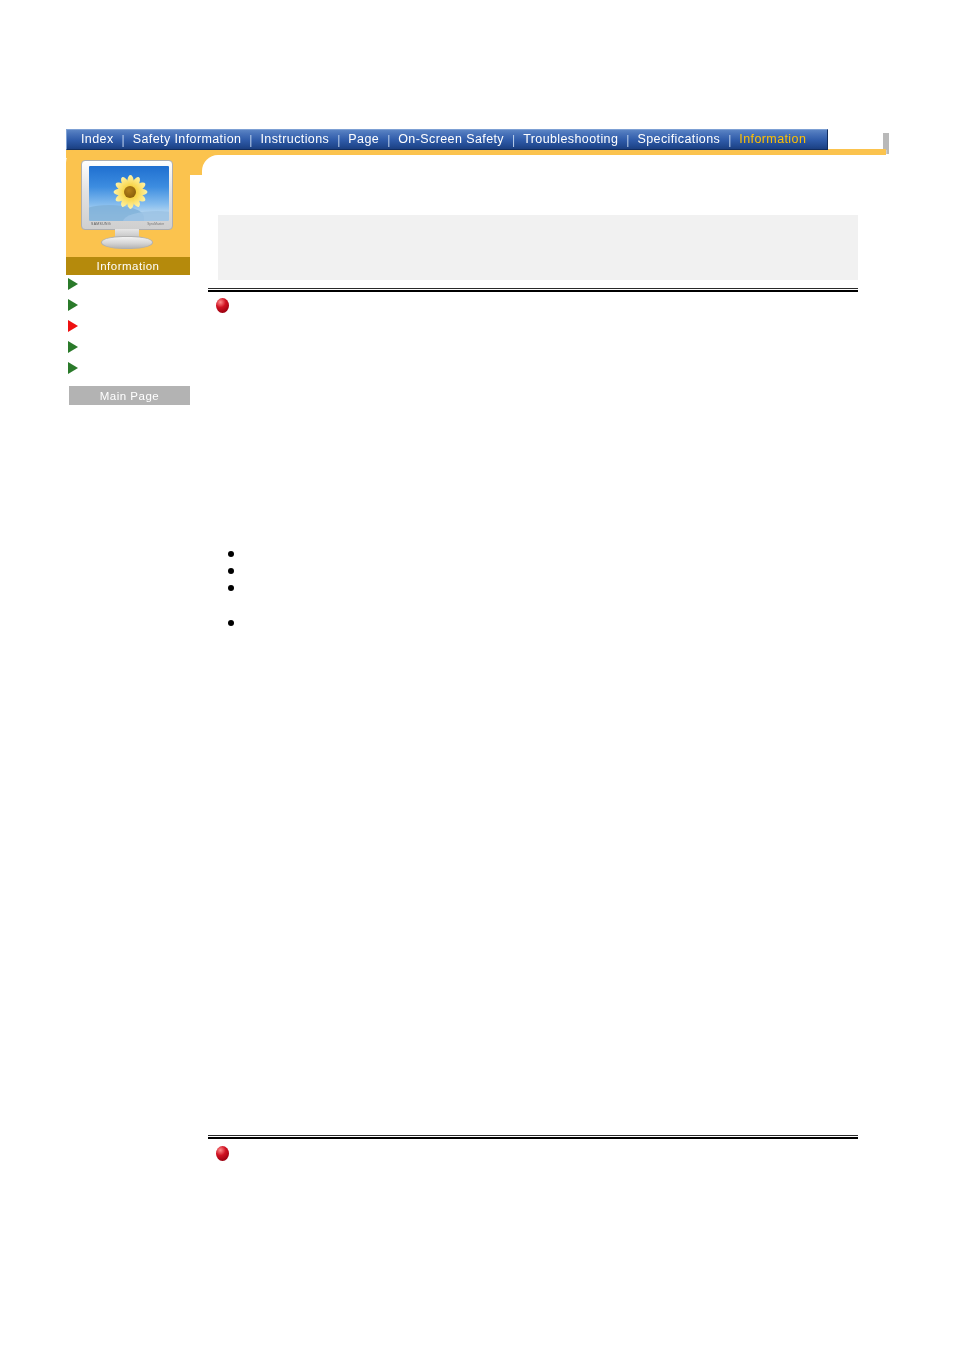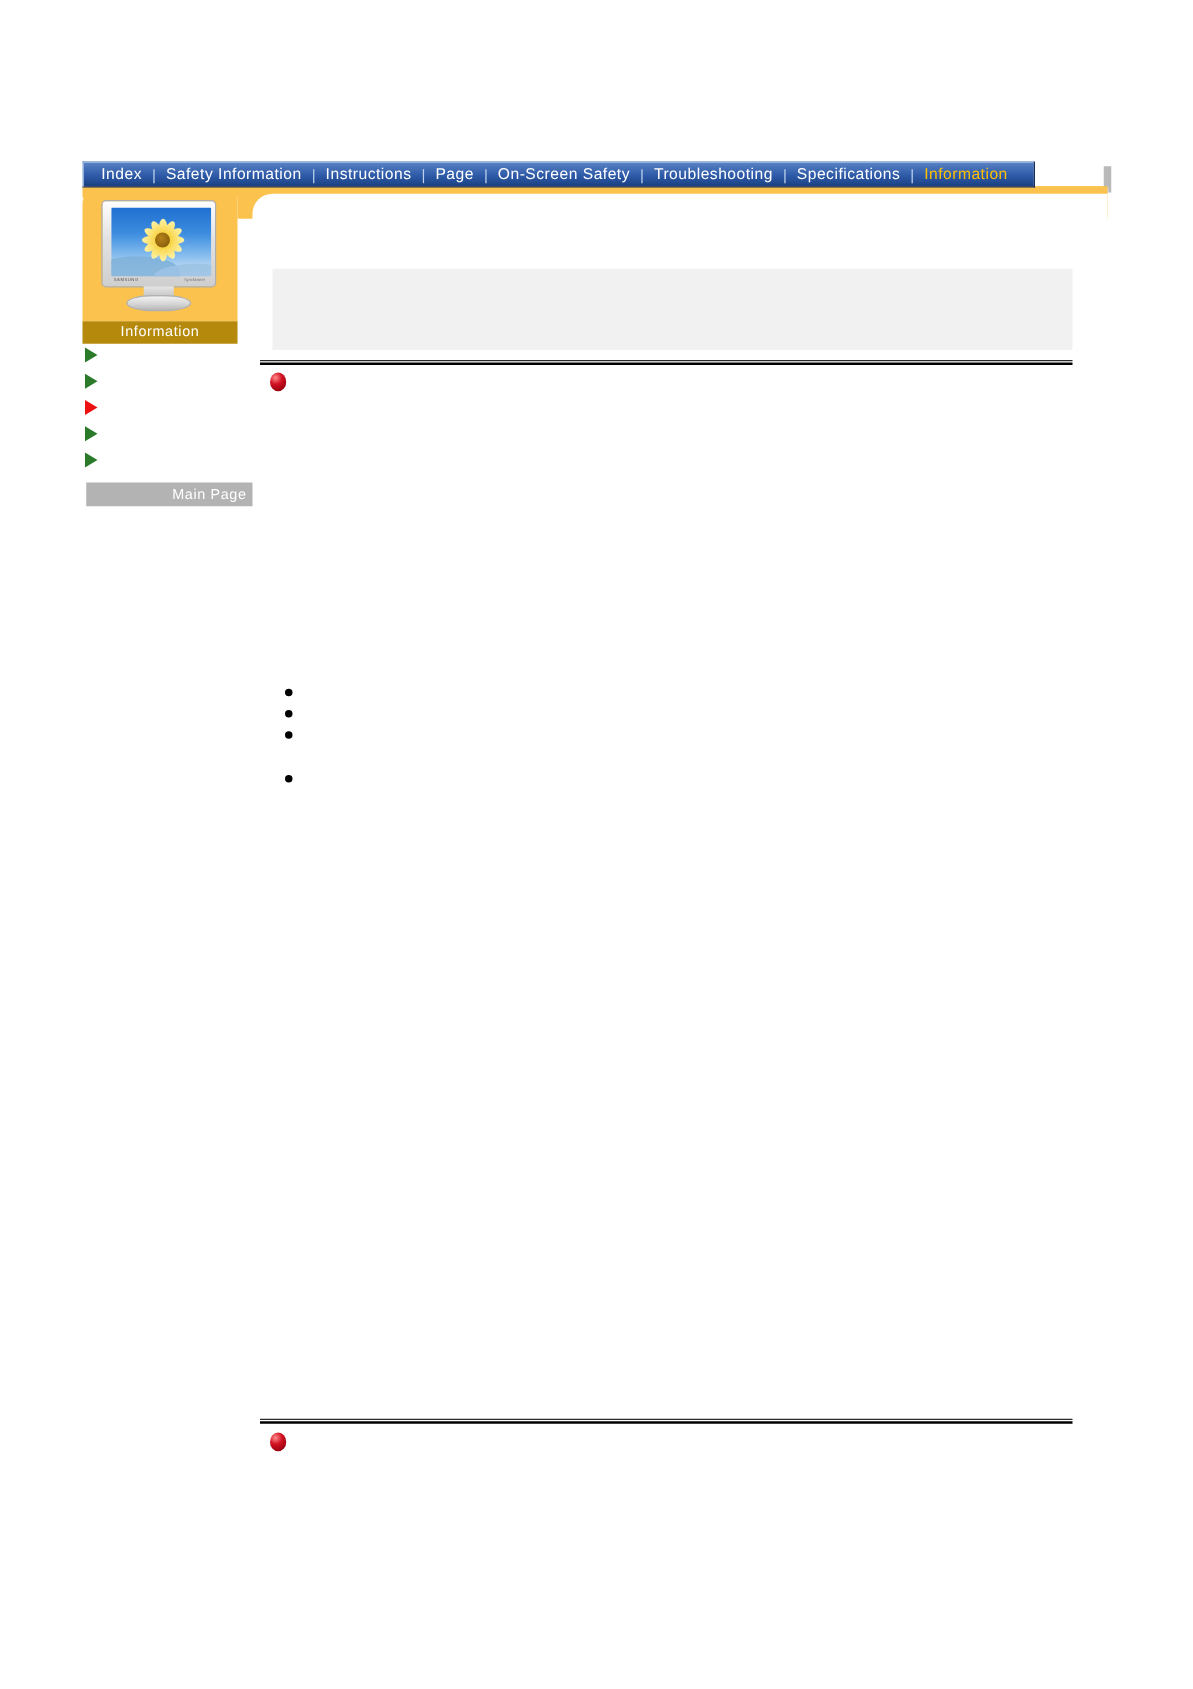--- a/index.html
+++ b/index.html
@@ -284,21 +284,20 @@
     width: 121px;
     height: 19px;
     background: #b3b3b3;
     color: #ffffff;
     font-size: 11.5px;
     letter-spacing: 0.5px;
     display: flex;
     align-items: center;
     justify-content: center;
     cursor: pointer;
-    padding-left: 38px;
   }
 
   
   #content {
     position: absolute;
     left: 202px;
     top: 175px;
     width: 684px;
     height: 1100px;
     background: #ffffff;

